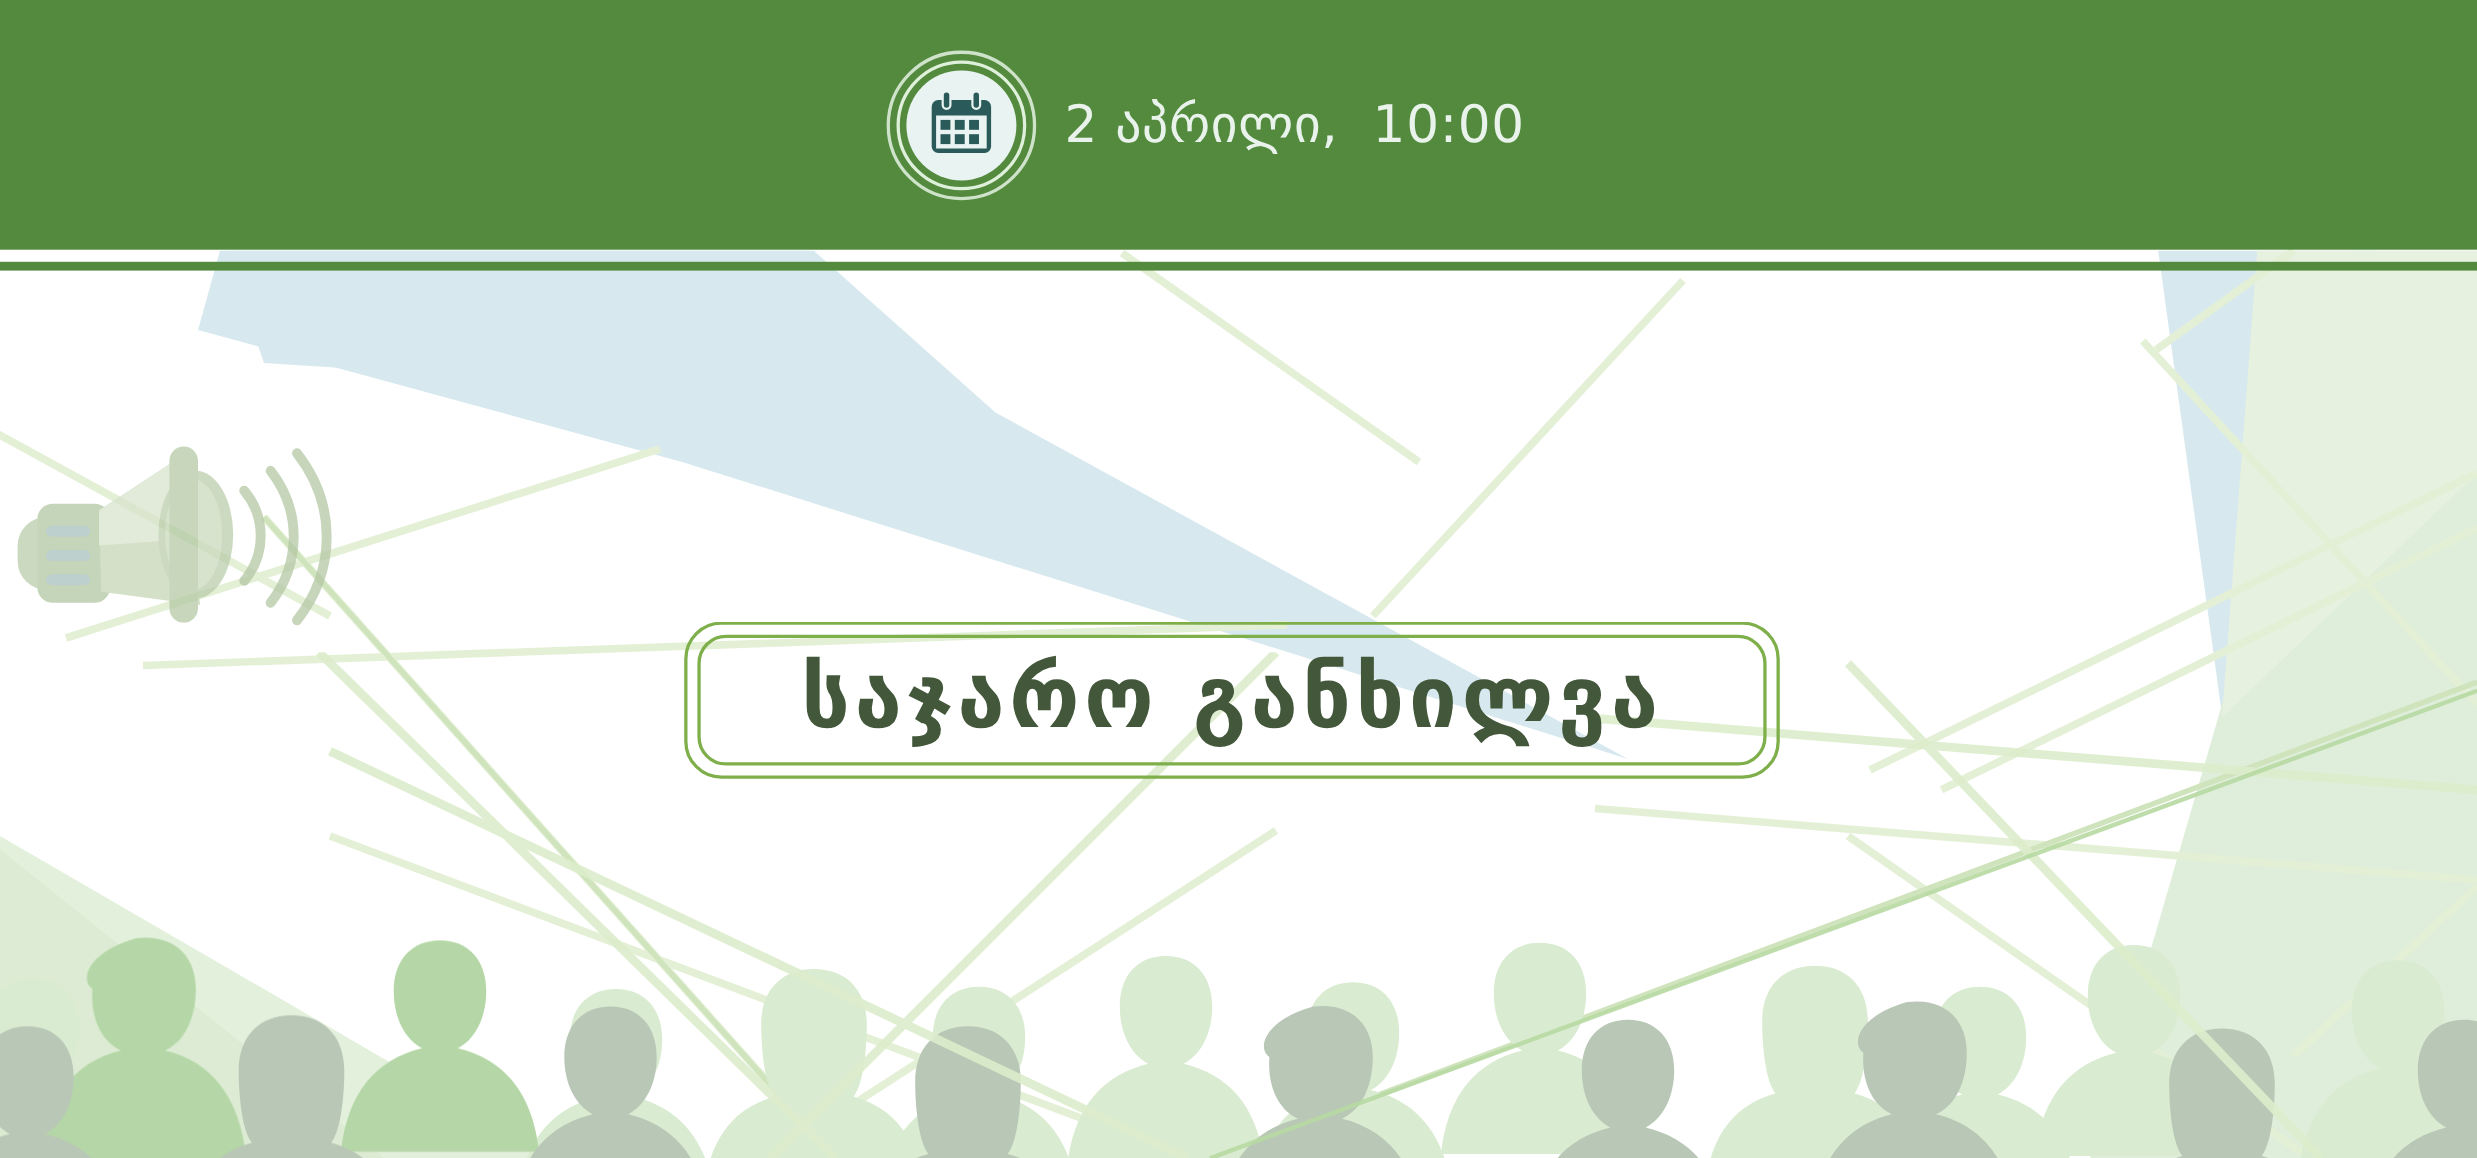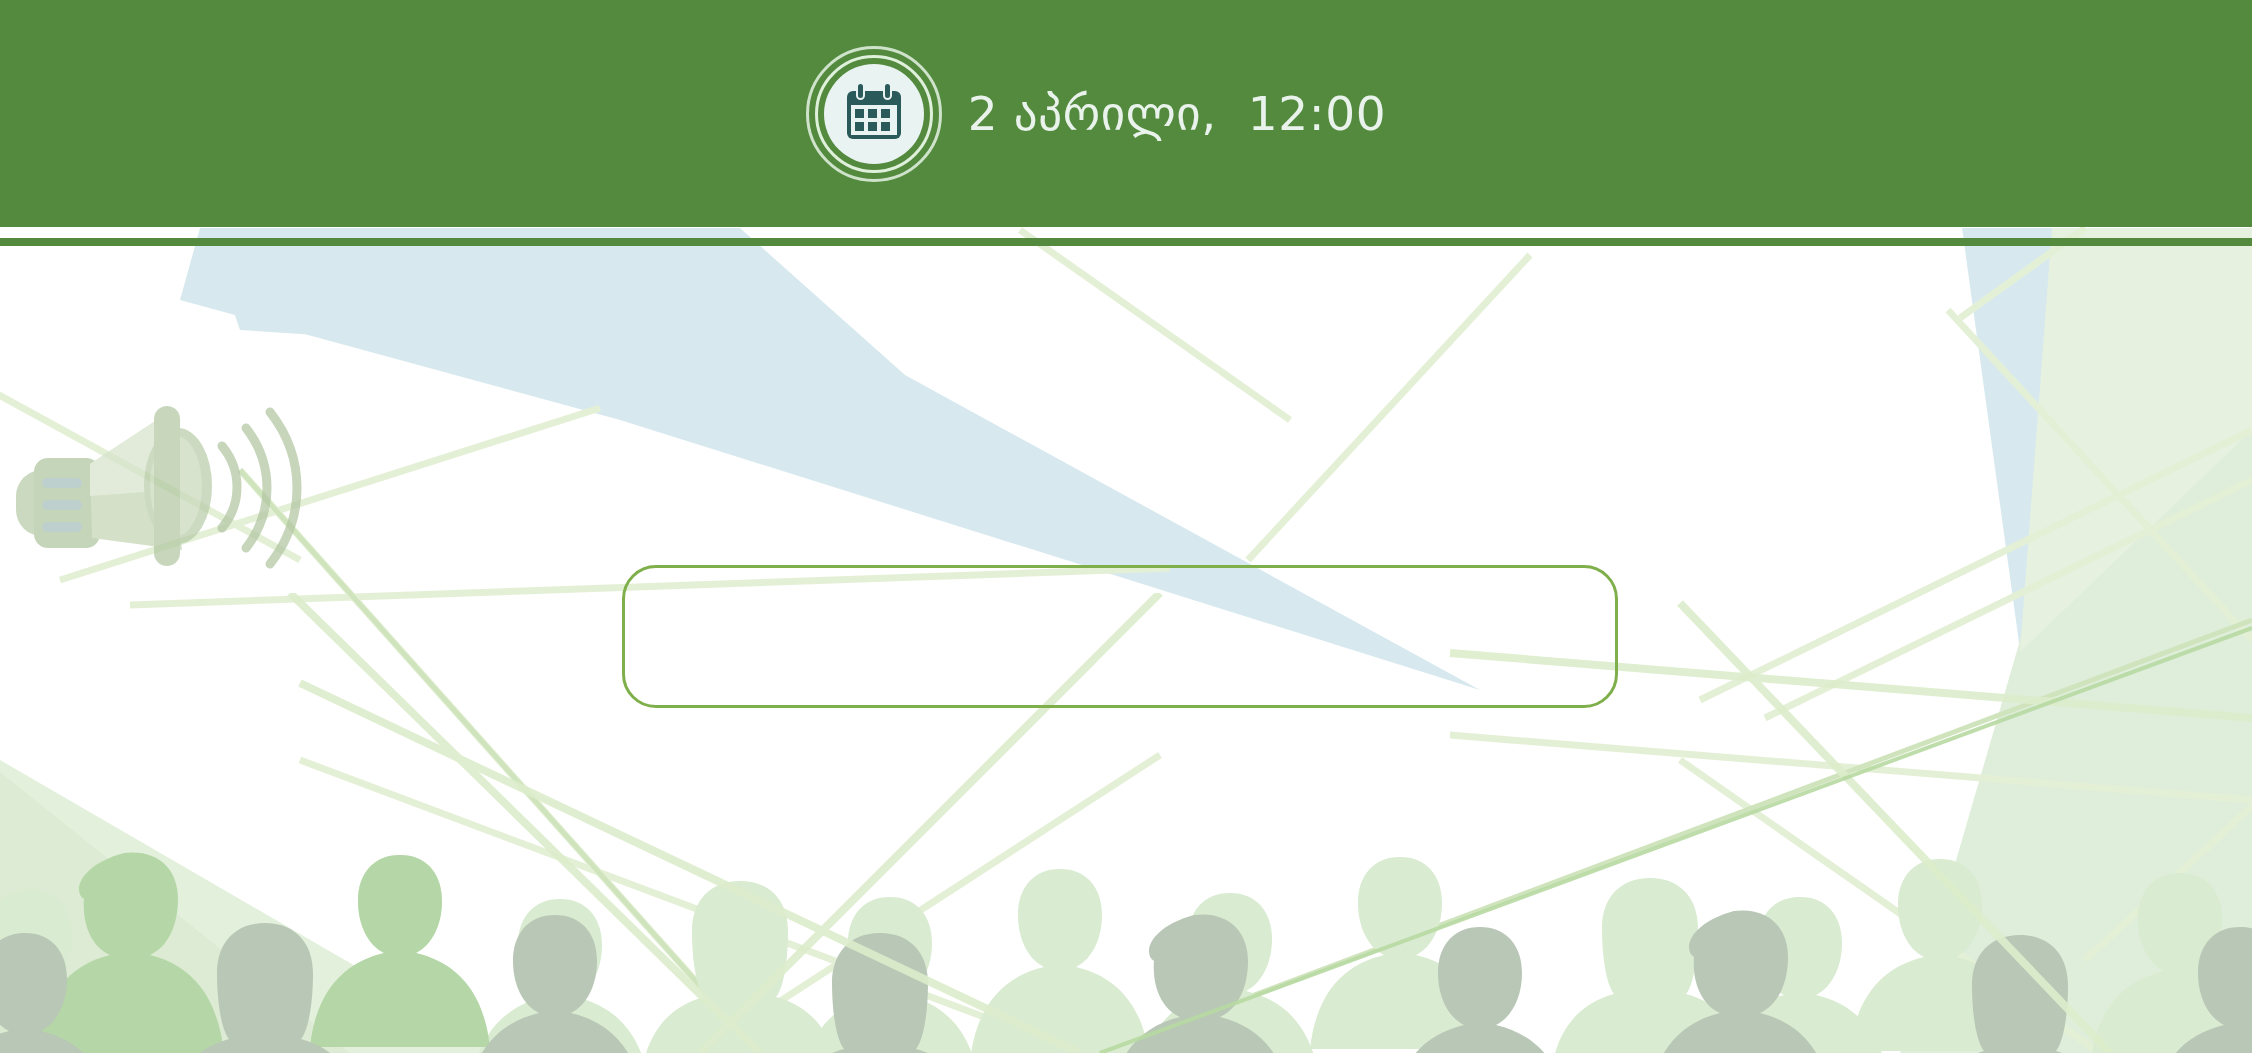--- a/index.html
+++ b/index.html
@@ -350,23 +350,26 @@
               <rect x="16" y="43" width="9" height="9"></rect>
               <rect x="29" y="43" width="9" height="9"></rect>
               <rect x="42" y="43" width="9" height="9"></rect>
             </g>
             <rect x="18" y="4" width="7" height="16" rx="3.5" fill="#2A5A5A" stroke="#E9F3F1" stroke-width="2"></rect>
             <rect x="45" y="4" width="7" height="16" rx="3.5" fill="#2A5A5A" stroke="#E9F3F1" stroke-width="2"></rect>
           </svg>
         </div>
       </div>
 
-      <div class="header-text">2 აპრილი,  12:00</div>
+      <div class="header-text">2 აპრილი,  10:00</div>
     </div>
   </div>
   <div class="header-rule"></div>
 
 
   <div class="badge-wrap">
     <div class="badge-outer"></div>
+    <div class="badge-inner">
+      <div class="badge-text">საჯარო განხილვა</div>
+    </div>
   </div>
 
 </div>
 
 </body></html>

